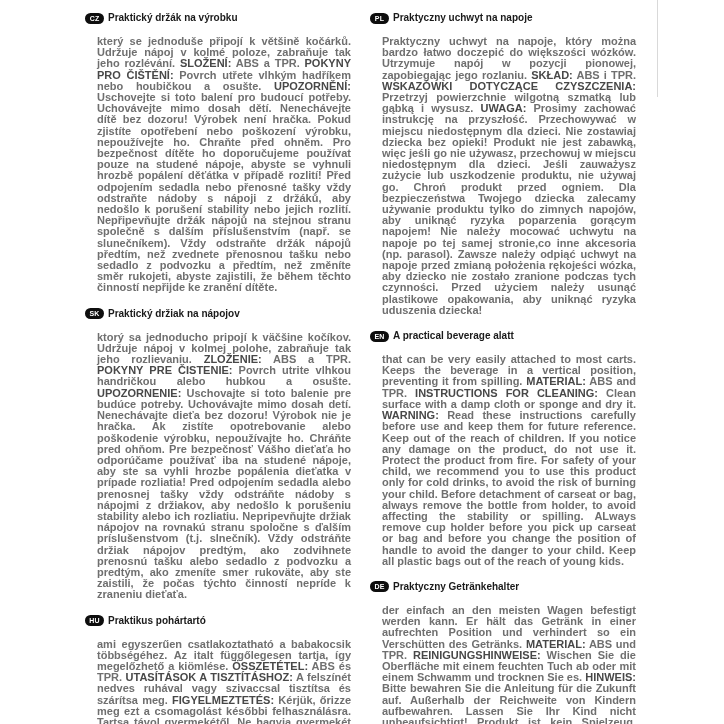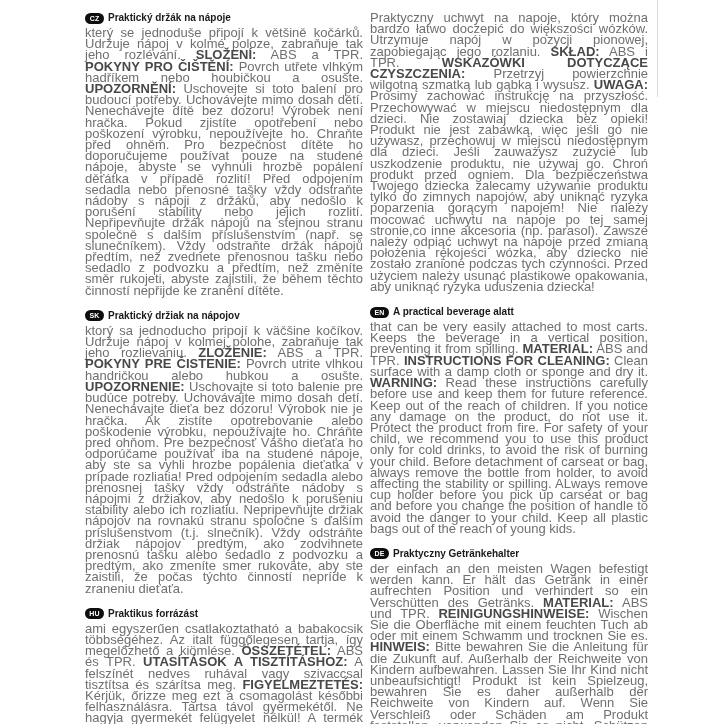--- a/index.html
+++ b/index.html
@@ -23,71 +23,76 @@
     border-radius: 6px;
     background: #0e0e0e; color: #ffffff;
     font-size: 7px; font-weight: bold; letter-spacing: 0.2px;
     flex: 0 0 auto;
   }
   .sec-title {
     margin: 0; font-size: 10px; font-weight: bold; color: #1a1a1a;
     line-height: 12px; white-space: nowrap;
   }
   .sec-body {
-    margin: 0;
-    font-size: 13px; line-height: 11.2px;
+    margin: 12px;
+    font-size: 11px; line-height: 11.2px;
     color: #6f6f6f;
     text-align: justify;
     text-justify: inter-word;
+    font-weight: bold;
   }
   .sec-body b { color: #484848; }
   .edge-line {
     position: absolute; left: 657px; top: 0; width: 1px; height: 97px;
     background: #d9d9d9;
   }
 </style>
 </head>
 <body>
 
 <div class="page">
   <div class="edge-line"></div>
 
   <div class="columns">
 
     <div class="col">
 
       <section class="sec">
         <div class="sec-head">
           <span class="badge">CZ</span>
-          <h2 class="sec-title">Praktický držák na nápoje</h2>
+          <h2 class="sec-title">Praktický držák na výrobku</h2>
         </div>
         <p class="sec-body">který se jednoduše připojí k většině kočárků. Udržuje nápoj v kolmé poloze, zabraňuje tak jeho rozlévání. <b>SLOŽENÍ:</b> ABS a TPR. <b>POKYNY PRO ČIŠTĚNÍ:</b> Povrch utřete vlhkým hadříkem nebo houbičkou a osušte. <b>UPOZORNĚNÍ:</b> Uschovejte si toto balení pro budoucí potřeby. Uchovávejte mimo dosah dětí. Nenechávejte dítě bez dozoru! Výrobek není hračka. Pokud zjistíte opotřebení nebo poškození výrobku, nepoužívejte ho. Chraňte před ohněm. Pro bezpečnost dítěte ho doporučujeme používat pouze na studené nápoje, abyste se vyhnuli hrozbě popálení děťátka v případě rozlití! Před odpojením sedadla nebo přenosné tašky vždy odstraňte nádoby s nápoji z držáků, aby nedošlo k porušení stability nebo jejich rozlití. Nepřipevňujte držák nápojů na stejnou stranu společně s dalším příslušenstvím (např. se slunečníkem). Vždy odstraňte držák nápojů předtím, než zvednete přenosnou tašku nebo sedadlo z podvozku a předtím, než změníte směr rukojeti, abyste zajistili, že během těchto činností nepřijde ke zranění dítěte.</p>
       </section>
 
       <section class="sec">
         <div class="sec-head">
           <span class="badge">SK</span>
           <h2 class="sec-title">Praktický držiak na nápojov</h2>
         </div>
         <p class="sec-body">ktorý sa jednoducho pripojí k väčšine kočíkov. Udržuje nápoj v kolmej polohe, zabraňuje tak jeho rozlievaniu. <b>ZLOŽENIE:</b> ABS a TPR. <b>POKYNY PRE ČISTENIE:</b> Povrch utrite vlhkou handričkou alebo hubkou a osušte. <b>UPOZORNENIE:</b> Uschovajte si toto balenie pre budúce potreby. Uchovávajte mimo dosah detí. Nenechávajte dieťa bez dozoru! Výrobok nie je hračka. Ak zistíte opotrebovanie alebo poškodenie výrobku, nepoužívajte ho. Chráňte pred ohňom. Pre bezpečnosť Vášho dieťaťa ho odporúčame používať iba na studené nápoje, aby ste sa vyhli hrozbe popálenia dieťatka v prípade rozliatia! Pred odpojením sedadla alebo prenosnej tašky vždy odstráňte nádoby s nápojmi z držiakov, aby nedošlo k porušeniu stability alebo ich rozliatiu. Nepripevňujte držiak nápojov na rovnakú stranu spoločne s ďalším príslušenstvom (t.j. slnečník). Vždy odstráňte držiak nápojov predtým, ako zodvihnete prenosnú tašku alebo sedadlo z podvozku a predtým, ako zmeníte smer rukoväte, aby ste zaistili, že počas týchto činností nepríde k zraneniu dieťaťa.</p>
       </section>
 
       <section class="sec">
         <div class="sec-head">
           <span class="badge">HU</span>
-          <h2 class="sec-title">Praktikus forrázást</h2>
+          <h2 class="sec-title">Praktikus pohártartó</h2>
         </div>
         <p class="sec-body">ami egyszerűen csatlakoztatható a babakocsik többségéhez. Az italt függőlegesen tartja, így megelőzhető a kiömlése. <b>ÖSSZETÉTEL:</b> ABS és TPR. <b>UTASÍTÁSOK A TISZTÍTÁSHOZ:</b> A felszínét nedves ruhával vagy szivaccsal tisztítsa és szárítsa meg. <b>FIGYELMEZTETÉS:</b> Kérjük, őrizze meg ezt a csomagolást későbbi felhasználásra. Tartsa távol gyermekétől. Ne hagyja gyermekét felügyelet nélkül! A termék nem játékszer, ha nem használja, tegye olyan helyre, ahol a gyermeke nem érheti el. Ha elhasználódás jeleit tapasztalja, ne használja tovább. Óvja a terméket a nyílt lángtól. Gyermeke biztonsága érdekében csak hideg italok használatát ajánljuk, hogy megelőzze a forrázást, mely a forró ital kiömlése esetén történhet. Mielőtt az ülést vagy a táskát eltávolítaná, mindig távolítsa el az pohártartóból az edényt, hogy elkerülje a babakocsi instabilitását vagy a kiömlést. A pohártartót ne helyezze arra az oldalra, ahol már valamilyen kiegészítő (pl napernyő) található. Mindig távolítsa el a pohártartót, mielőtt levenné a táskát vagy az ülést, vagy ha a tolókar irányát változtatja, hogy elkerülje a gyermek sérülését ezek alatt a tevékenységek alatt. A műanyag csomagolást használat előtt távolítsa el a termékről, hogy megelőzze a gyermek fulladását.</p>
       </section>
 
     </div>
 
     <div class="col">
 
       <section class="sec">
+        <div class="sec-head">
+          <span class="badge">PL</span>
+          <h2 class="sec-title">Praktyczny uchwyt na napoje</h2>
+        </div>
         <p class="sec-body">Praktyczny uchwyt na napoje, który można bardzo łatwo doczepić do większości wózków. Utrzymuje napój w pozycji pionowej, zapobiegając jego rozlaniu. <b>SKŁAD:</b> ABS i TPR. <b>WSKAZÓWKI DOTYCZĄCE CZYSZCZENIA:</b> Przetrzyj powierzchnie wilgotną szmatką lub gąbką i wysusz. <b>UWAGA:</b> Prosimy zachować instrukcję na przyszłość. Przechowywać w miejscu niedostępnym dla dzieci. Nie zostawiaj dziecka bez opieki! Produkt nie jest zabawką, więc jeśli go nie używasz, przechowuj w miejscu niedostępnym dla dzieci. Jeśli zauważysz zużycie lub uszkodzenie produktu, nie używaj go. Chroń produkt przed ogniem. Dla bezpieczeństwa Twojego dziecka zalecamy używanie produktu tylko do zimnych napojów, aby uniknąć ryzyka poparzenia gorącym napojem! Nie należy mocować uchwytu na napoje po tej samej stronie,co inne akcesoria (np. parasol). Zawsze należy odpiąć uchwyt na napoje przed zmianą położenia rękojeści wózka, aby dziecko nie zostało zranione podczas tych czynności. Przed użyciem należy usunąć plastikowe opakowania, aby uniknąć ryzyka uduszenia dziecka!</p>
       </section>
 
       <section class="sec">
         <div class="sec-head">
           <span class="badge">EN</span>
           <h2 class="sec-title">A practical beverage alatt</h2>
         </div>
         <p class="sec-body">that can be very easily attached to most carts. Keeps the beverage in a vertical position, preventing it from spilling. <b>MATERIAL:</b> ABS and TPR. <b>INSTRUCTIONS FOR CLEANING:</b> Clean surface with a damp cloth or sponge and dry it. <b>WARNING:</b> Read these instructions carefully before use and keep them for future reference. Keep out of the reach of children. If you notice any damage on the product, do not use it. Protect the product from fire. For safety of your child, we recommend you to use this product only for cold drinks, to avoid the risk of burning your child. Before detachment of carseat or bag, always remove the bottle from holder, to avoid affecting the stability or spilling. ALways remove cup holder before you pick up carseat or bag and before you change the position of handle to avoid the danger to your child. Keep all plastic bags out of the reach of young kids.</p>
       </section>

